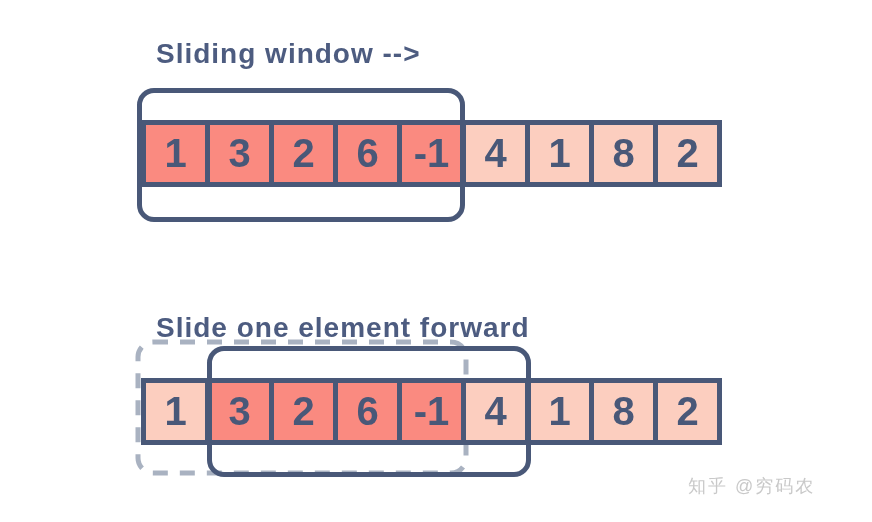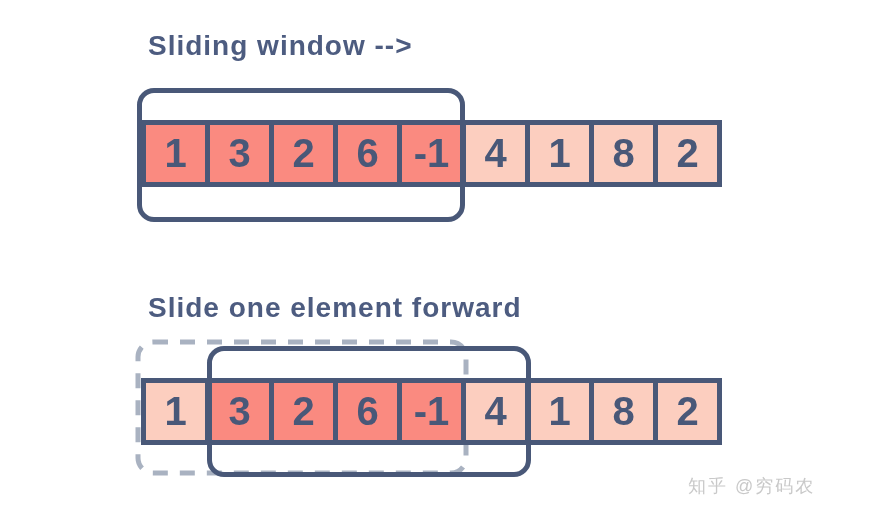--- a/index.html
+++ b/index.html
@@ -18,29 +18,29 @@
   }
   .canvas {
     position: relative;
     width: 872px;
     height: 522px;
     background: var(--bg);
     overflow: hidden;
   }
   .diagram-title {
     position: absolute;
-    margin: 0;
+    margin: 8px;
     font-size: 28px;
     font-weight: 600;
     letter-spacing: 1px;
     color: var(--title);
     white-space: nowrap;
   }
   #title-1 { left: 148px; top: 30px; }
-  #title-2 { left: 148px; top: 292px; }
+  #title-2 { left: 148px; top: 304px; }
 
   .cell-row {
     position: absolute;
     display: flex;
     z-index: 2;
   }
   #row-1 { left: 141px; top: 120px; }
   #row-2 { left: 141px; top: 378px; }
 
   .cell {

